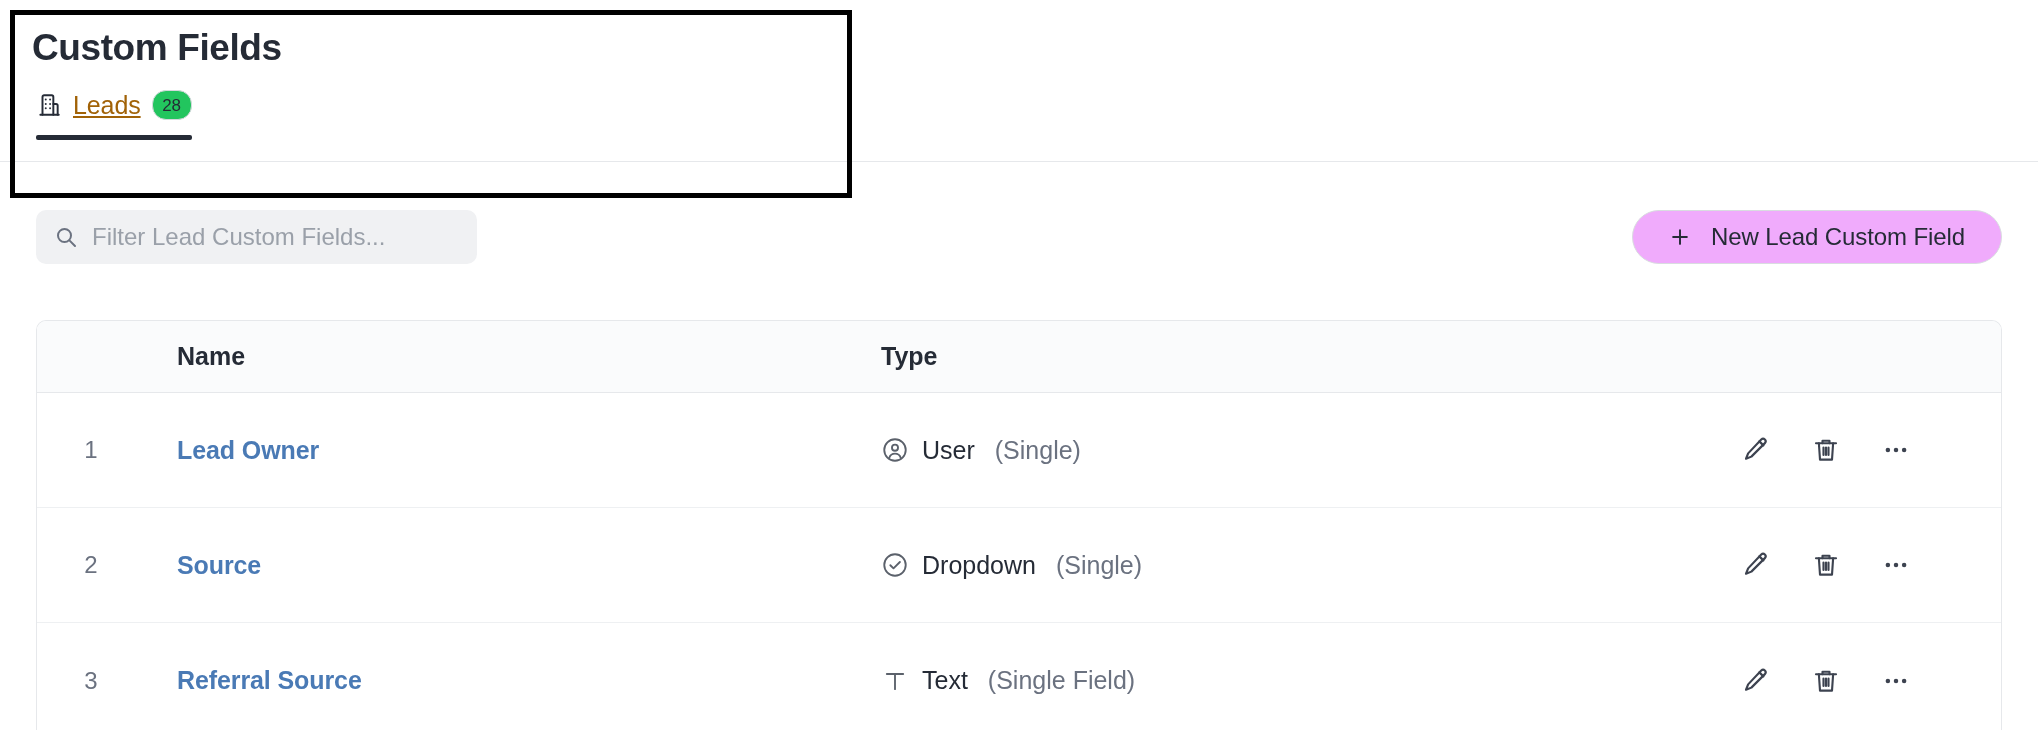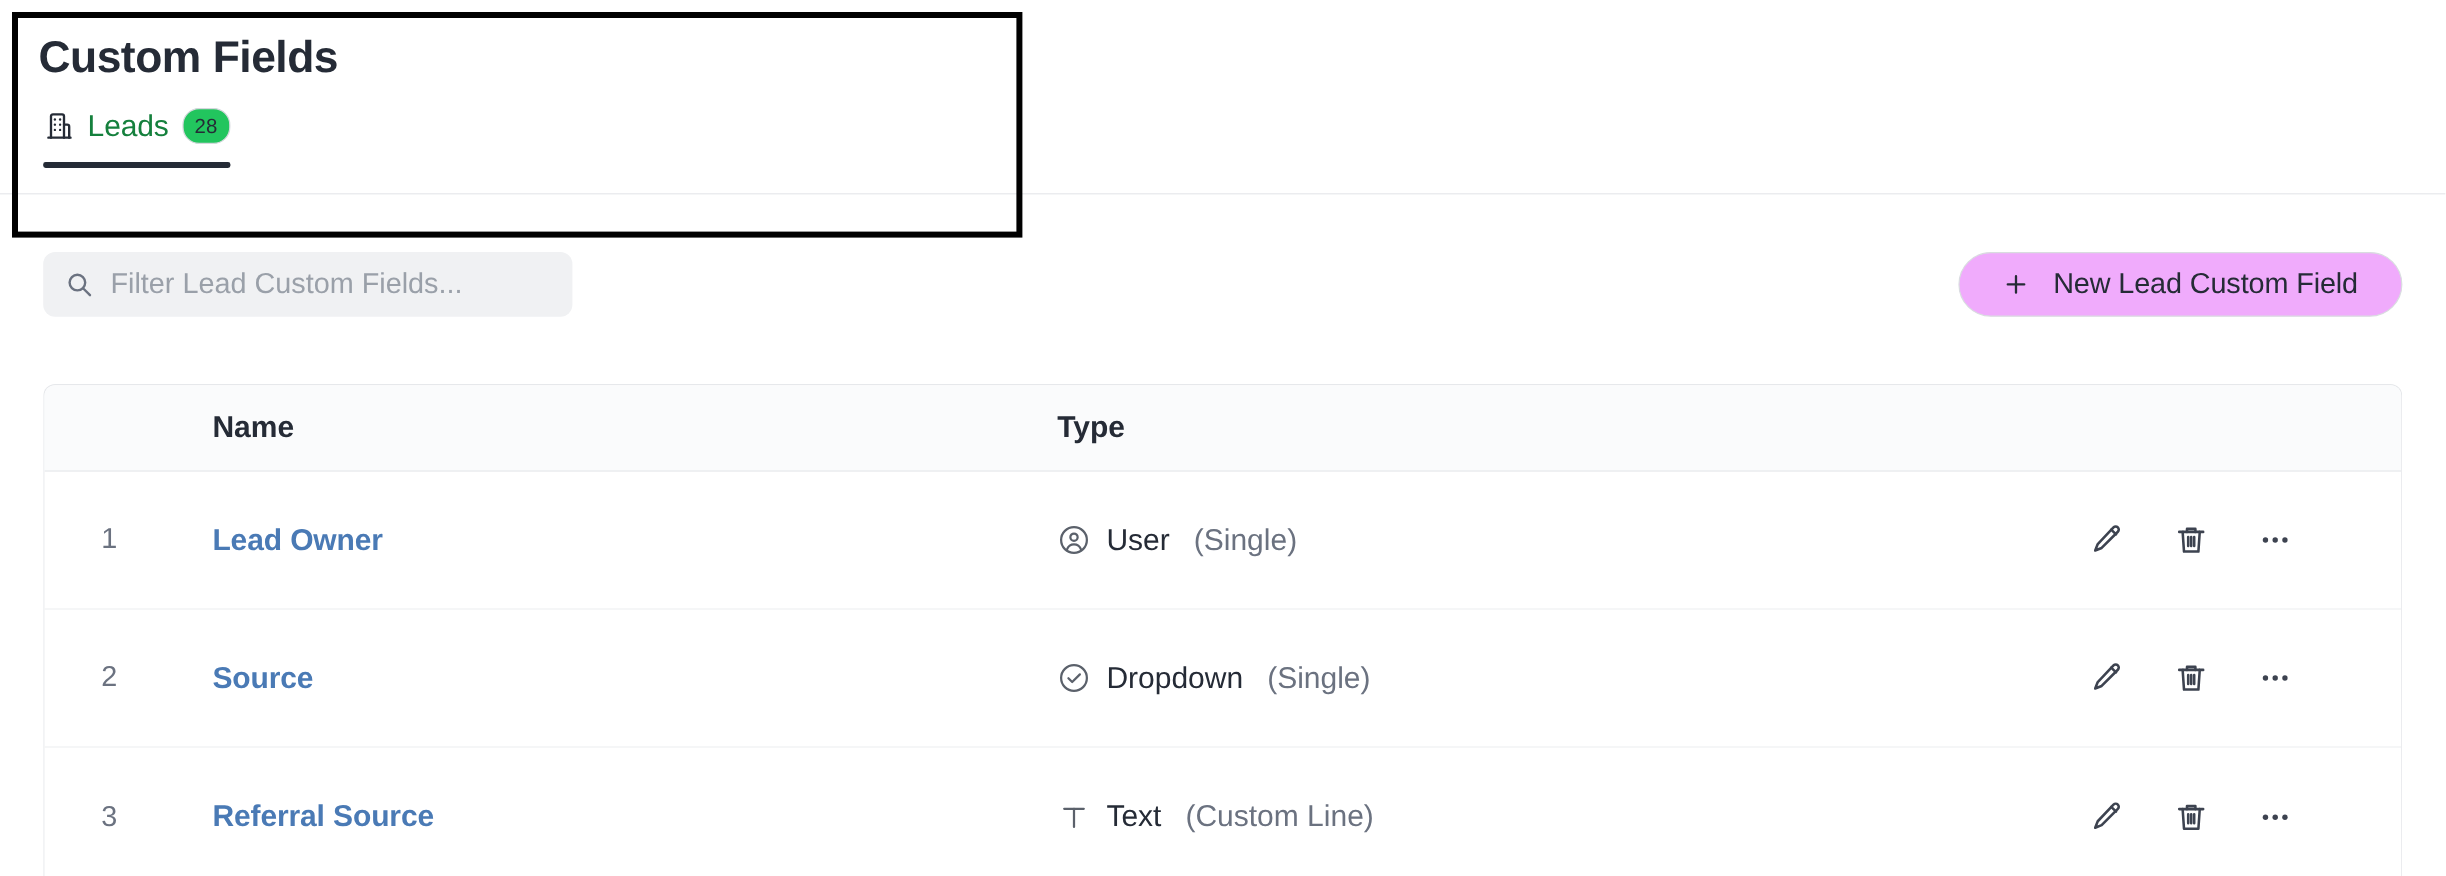--- a/index.html
+++ b/index.html
@@ -62,21 +62,22 @@
     cursor: pointer;
     white-space: nowrap;
   }
   .tab .tab-label {
     font-size: 25px;
     line-height: 30px;
     color: #6b7280;
     letter-spacing: -0.1px;
   }
   .tab.active .tab-label {
-    color: #15803d;
+    color: #a16207;
+    text-decoration: underline;
   }
   .tab .tab-icon {
     display: inline-flex;
     align-items: center;
     justify-content: center;
     width: 26px;
     height: 26px;
     color: #6b7280;
   }
   .tab.active .tab-icon { color: #252b36; }
@@ -446,21 +447,21 @@
       <a class="name-link">Referral Source</a>
     </div>
     <div class="c-type">
       <span class="type-icon">
         <svg viewBox="0 0 24 24" width="28" height="28" fill="none" stroke="currentColor" stroke-width="1.6" stroke-linecap="round" stroke-linejoin="round">
           <path d="M5 6h14"></path>
           <path d="M12 6v13"></path>
         </svg>
       </span>
       <span class="type-main">Text</span>
-      <span class="type-sub">(Custom Line)</span>
+      <span class="type-sub">(Single Field)</span>
     </div>
     <div class="c-actions">
       <span class="act-btn">
         <svg viewBox="0 0 24 24" width="30" height="30" fill="none" stroke="currentColor" stroke-width="1.7" stroke-linecap="round" stroke-linejoin="round">
           <path d="M16.2 3.6a2 2 0 0 1 2.9 2.9L8.3 17.3 4 19l1.7-4.3z"></path>
           <path d="M14.7 5.1l3.2 3.2"></path>
         </svg>
       </span>
       <span class="act-btn">
         <svg viewBox="0 0 24 24" width="30" height="30" fill="none" stroke="currentColor" stroke-width="1.7" stroke-linecap="round" stroke-linejoin="round">

